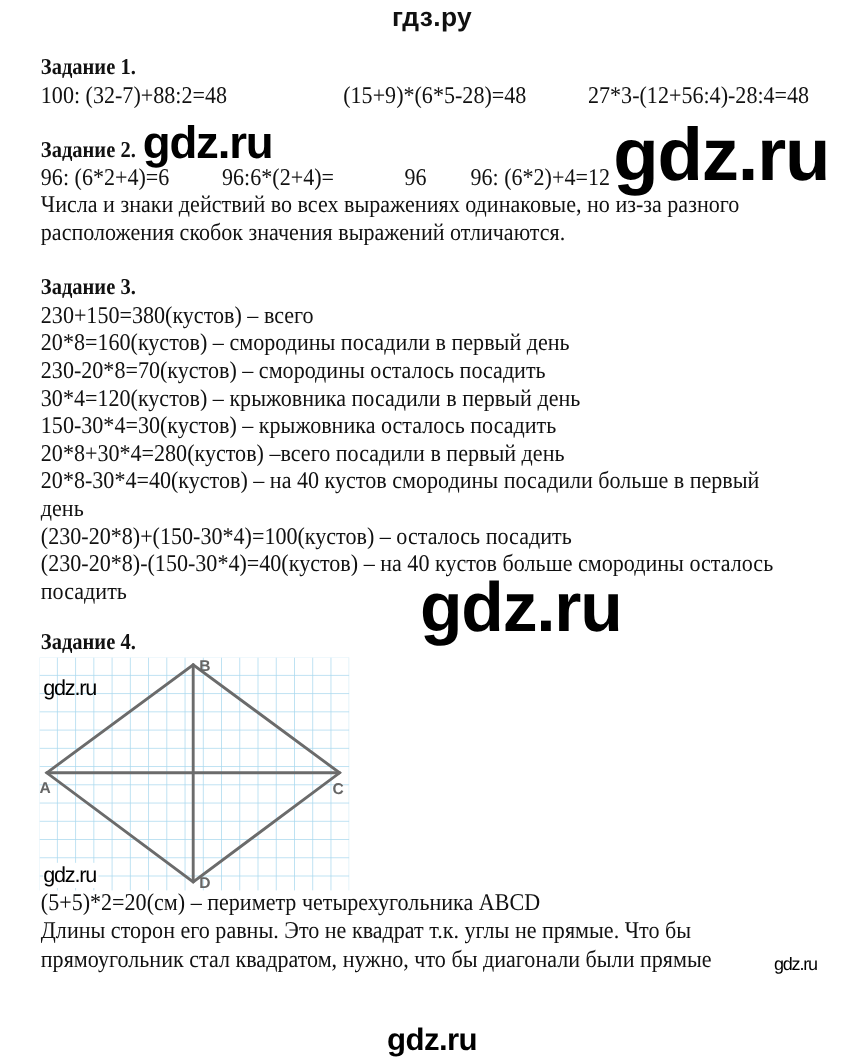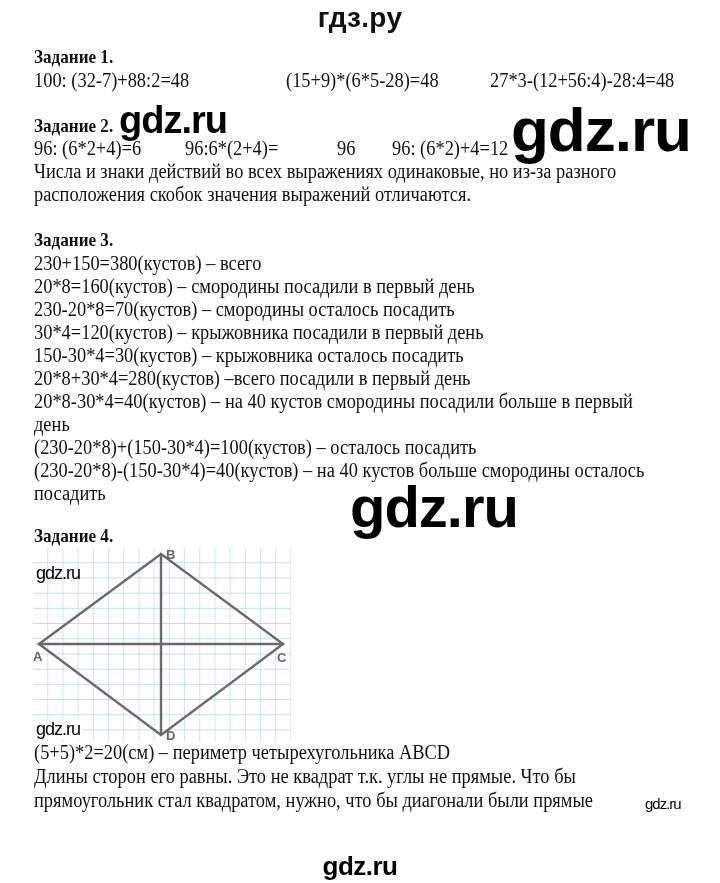--- a/index.html
+++ b/index.html
@@ -14,21 +14,21 @@
     overflow: hidden;
     color: #111;
     font-family: "Liberation Serif", "DejaVu Serif", serif;
   }
   .abs { position: absolute; white-space: nowrap; }
   .site-title {
     left: 0; width: 720px; top: 2px;
     text-align: center;
     font-family: "Liberation Sans", "DejaVu Sans", sans-serif;
     font-weight: bold;
-    font-size: 28px;
+    font-size: 22px;
     color: #111;
     letter-spacing: 0.3px;
   }
   .heading {
     font-weight: bold;
     font-size: 19px;
     left: 34px;
     transform: scaleX(0.9);
     transform-origin: left center;
   }

